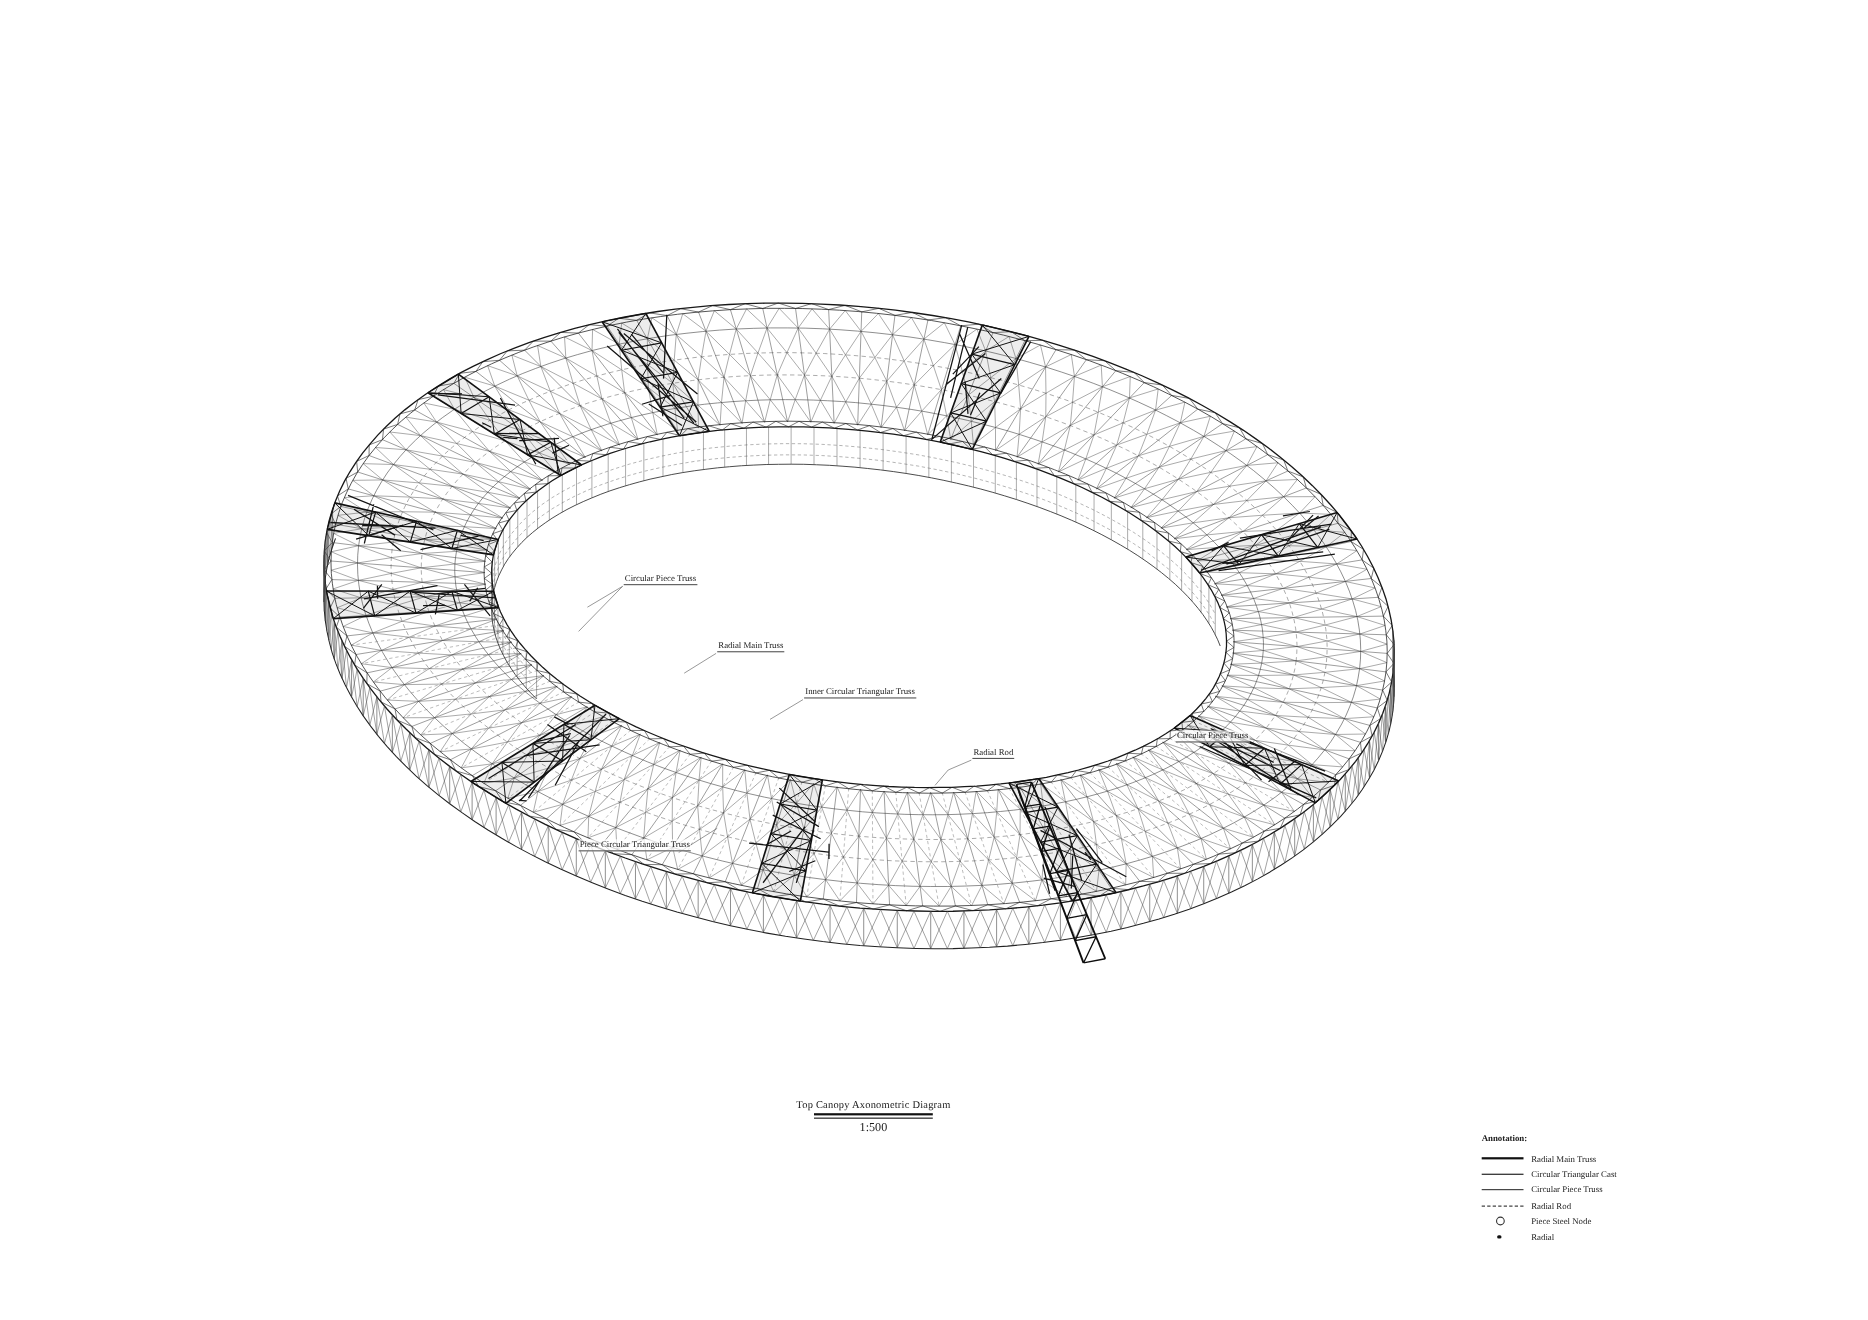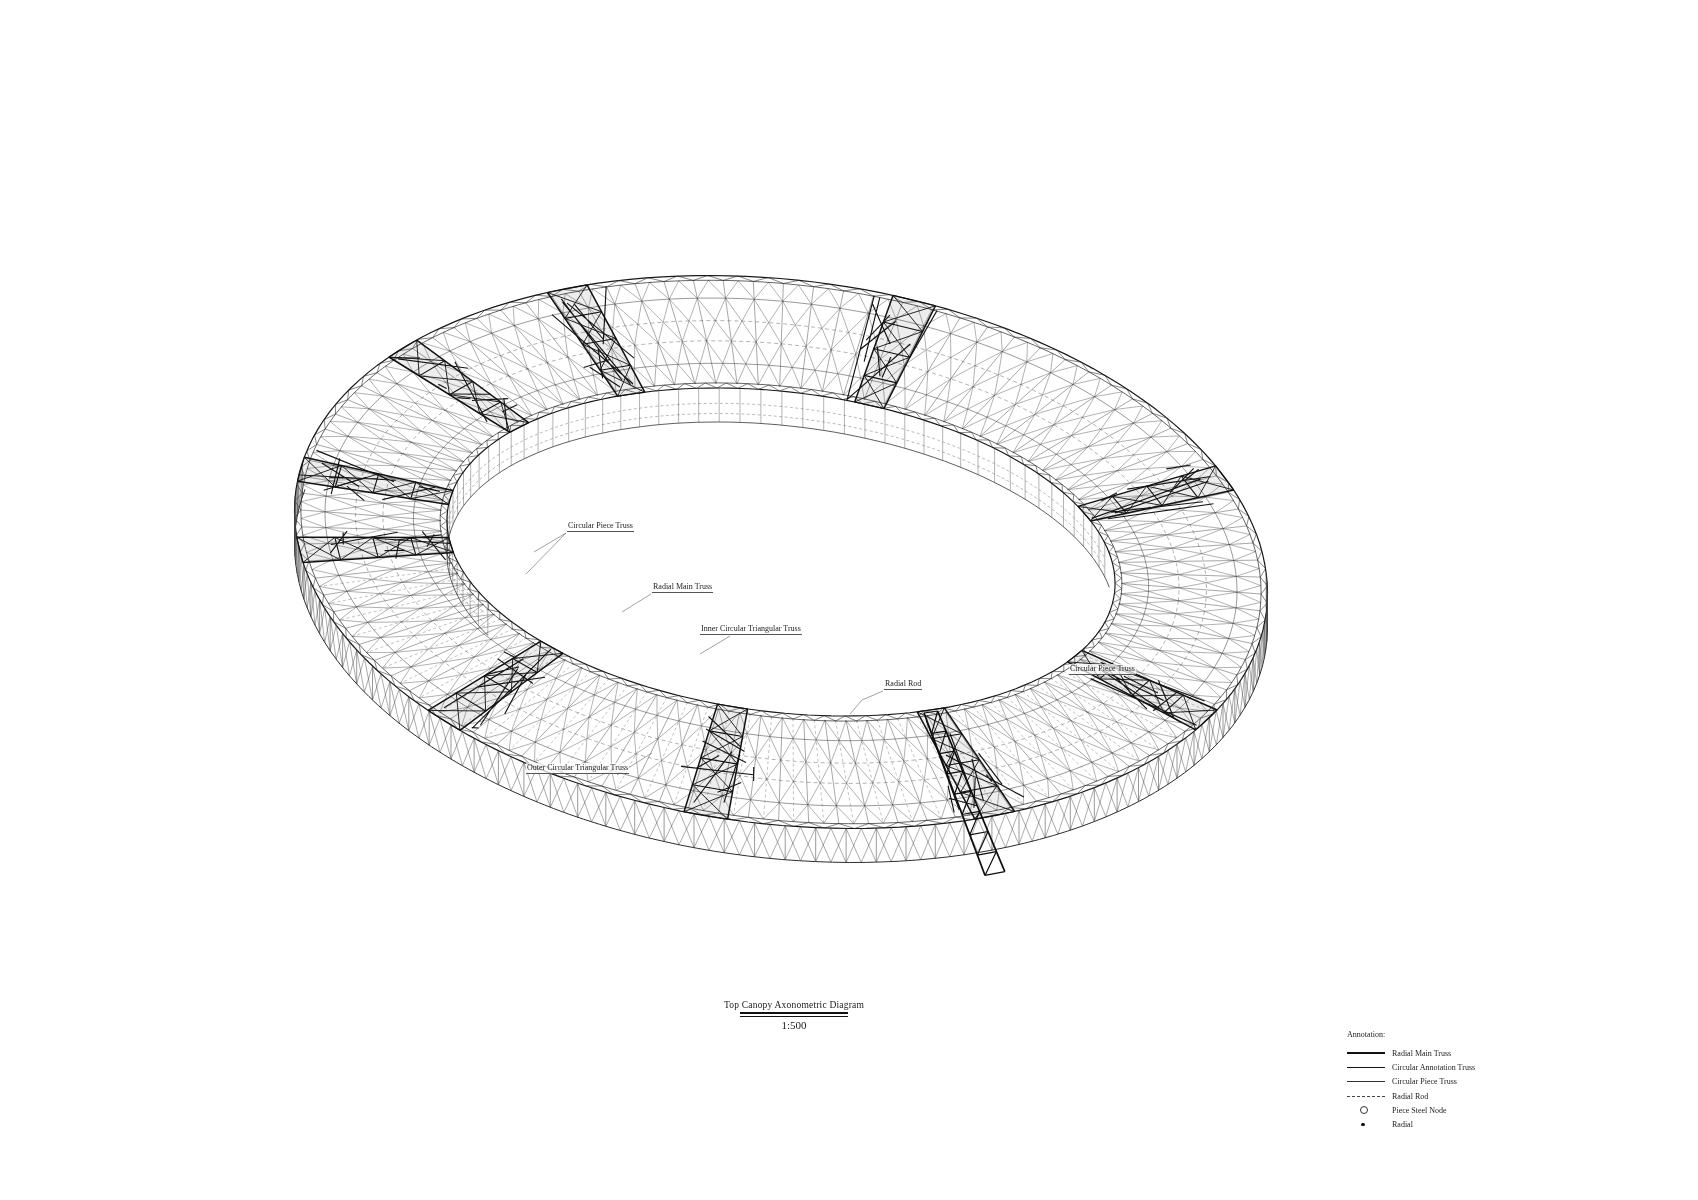--- a/index.html
+++ b/index.html
@@ -8,21 +8,21 @@
   #truss-svg{position:absolute;left:0;top:0;width:1698px;height:1200px;}
   .callout{position:absolute;font-size:8px;line-height:9px;color:#222;
            border-bottom:0.8px solid #555;padding:0 1px 1px 1px;
            background:rgba(255,255,255,0.72);white-space:nowrap;}
   .titleblock{position:absolute;left:694px;top:1000px;width:200px;text-align:center;}
   .title-text{font-size:9.5px;letter-spacing:0.2px;}
   .title-rule{width:108px;margin:2px auto 0;height:1.6px;
               border-top:2.4px solid #111;border-bottom:0.9px solid #111;}
   .title-scale{font-size:11px;margin-top:2px;}
   .legend{position:absolute;left:1347px;top:1030px;font-size:8px;color:#222;}
-  .legend-heading{margin-bottom:7px;}
+  .legend-heading{margin-bottom:7px;font-weight:bold;}
   .legend-row{display:flex;align-items:center;height:14.3px;}
   .legend-symbol{width:38px;margin-right:7px;display:flex;align-items:center;}
   .sym-line{width:38px;height:0;}
   .line-thick{border-top:2.2px solid #111;}
   .line-medium{border-top:1.3px solid #111;}
   .line-thin{border-top:0.7px solid #333;}
   .line-dashed{border-top:1px dashed #444;}
   .sym-circle{width:6px;height:6px;border:0.9px solid #333;border-radius:50%;margin-left:13px;}
   .sym-dot{width:3.5px;height:3.5px;background:#111;border-radius:50%;margin-left:14px;}
 </style>
@@ -130,44 +130,44 @@
       <path d="M1078.0 506.4L1126.4 513.2M1090.6 520.9L1112.4 496.3M1112.4 496.3L1162.1 505.5M1126.4 513.2L1146.8 486.1M1146.8 486.1L1197.9 497.7M1162.1 505.5L1181.2 476.0M1181.2 476.0L1233.7 490.0M1197.9 497.7L1215.6 465.9" fill="none" stroke="#111" stroke-width="0.9"></path>
       <path d="M1213.5 503.8L1107.8 518.7M1166.3 468.9L1190.8 465.0M1116.9 493.1L1101.5 500.8M1210.4 476.5L1127.2 489.1M1198.7 469.1L1184.6 480.7M1193.7 468.3L1171.1 491.5M1208.5 481.3L1115.0 512.9M1202.9 501.7L1111.2 512.1M1200.8 478.9L1091.8 518.4" fill="none" stroke="#141414" stroke-width="1.15"></path>
     </g>
     <g>
       <path d="M566 533L534 552M566 533L526 574M651 594L622 612M730 636L700 654M883 691L862 700L850 714M1128 676L1154 696L1164 710M617 775L652 753" fill="none" stroke="#555" stroke-width="0.55"></path>
     </g>
   </svg>
 
 <div class="callout" style="left:567px;top:521px"><span>Circular Piece Truss</span></div>
 <div class="callout" style="left:652px;top:582px"><span>Radial Main Truss</span></div>
-<div class="callout" style="left:700px;top:624px"><span>Inner Circular Triangular Truss</span></div>
+<div class="callout" style="left:731px;top:624px"><span>Inner Circular Triangular Truss</span></div>
 <div class="callout" style="left:884px;top:679px"><span>Radial Rod</span></div>
 <div class="callout" style="left:1069px;top:664px"><span>Circular Piece Truss</span></div>
-<div class="callout" style="left:526px;top:763px"><span>Outer Circular Triangular Truss</span></div>
+<div class="callout" style="left:526px;top:763px"><span>Piece Circular Triangular Truss</span></div>
 
 <div class="titleblock">
   <div class="title-text">Top Canopy Axonometric Diagram</div>
   <div class="title-rule"></div>
   <div class="title-scale">1:500</div>
 </div>
 
 <div class="legend">
   <div class="legend-heading">Annotation:</div>
   <div class="legend-row">
     <span class="legend-symbol">
         <span class="sym-line line-thick"></span>
       </span>
     <span>Radial Main Truss</span>
   </div>
   <div class="legend-row">
     <span class="legend-symbol">
         <span class="sym-line line-medium"></span>
       </span>
-    <span>Circular Annotation Truss</span>
+    <span>Circular Triangular Cast</span>
   </div>
   <div class="legend-row">
     <span class="legend-symbol">
         <span class="sym-line line-thin"></span>
       </span>
     <span>Circular Piece Truss</span>
   </div>
   <div class="legend-row">
     <span class="legend-symbol">
         <span class="sym-line line-dashed"></span>

